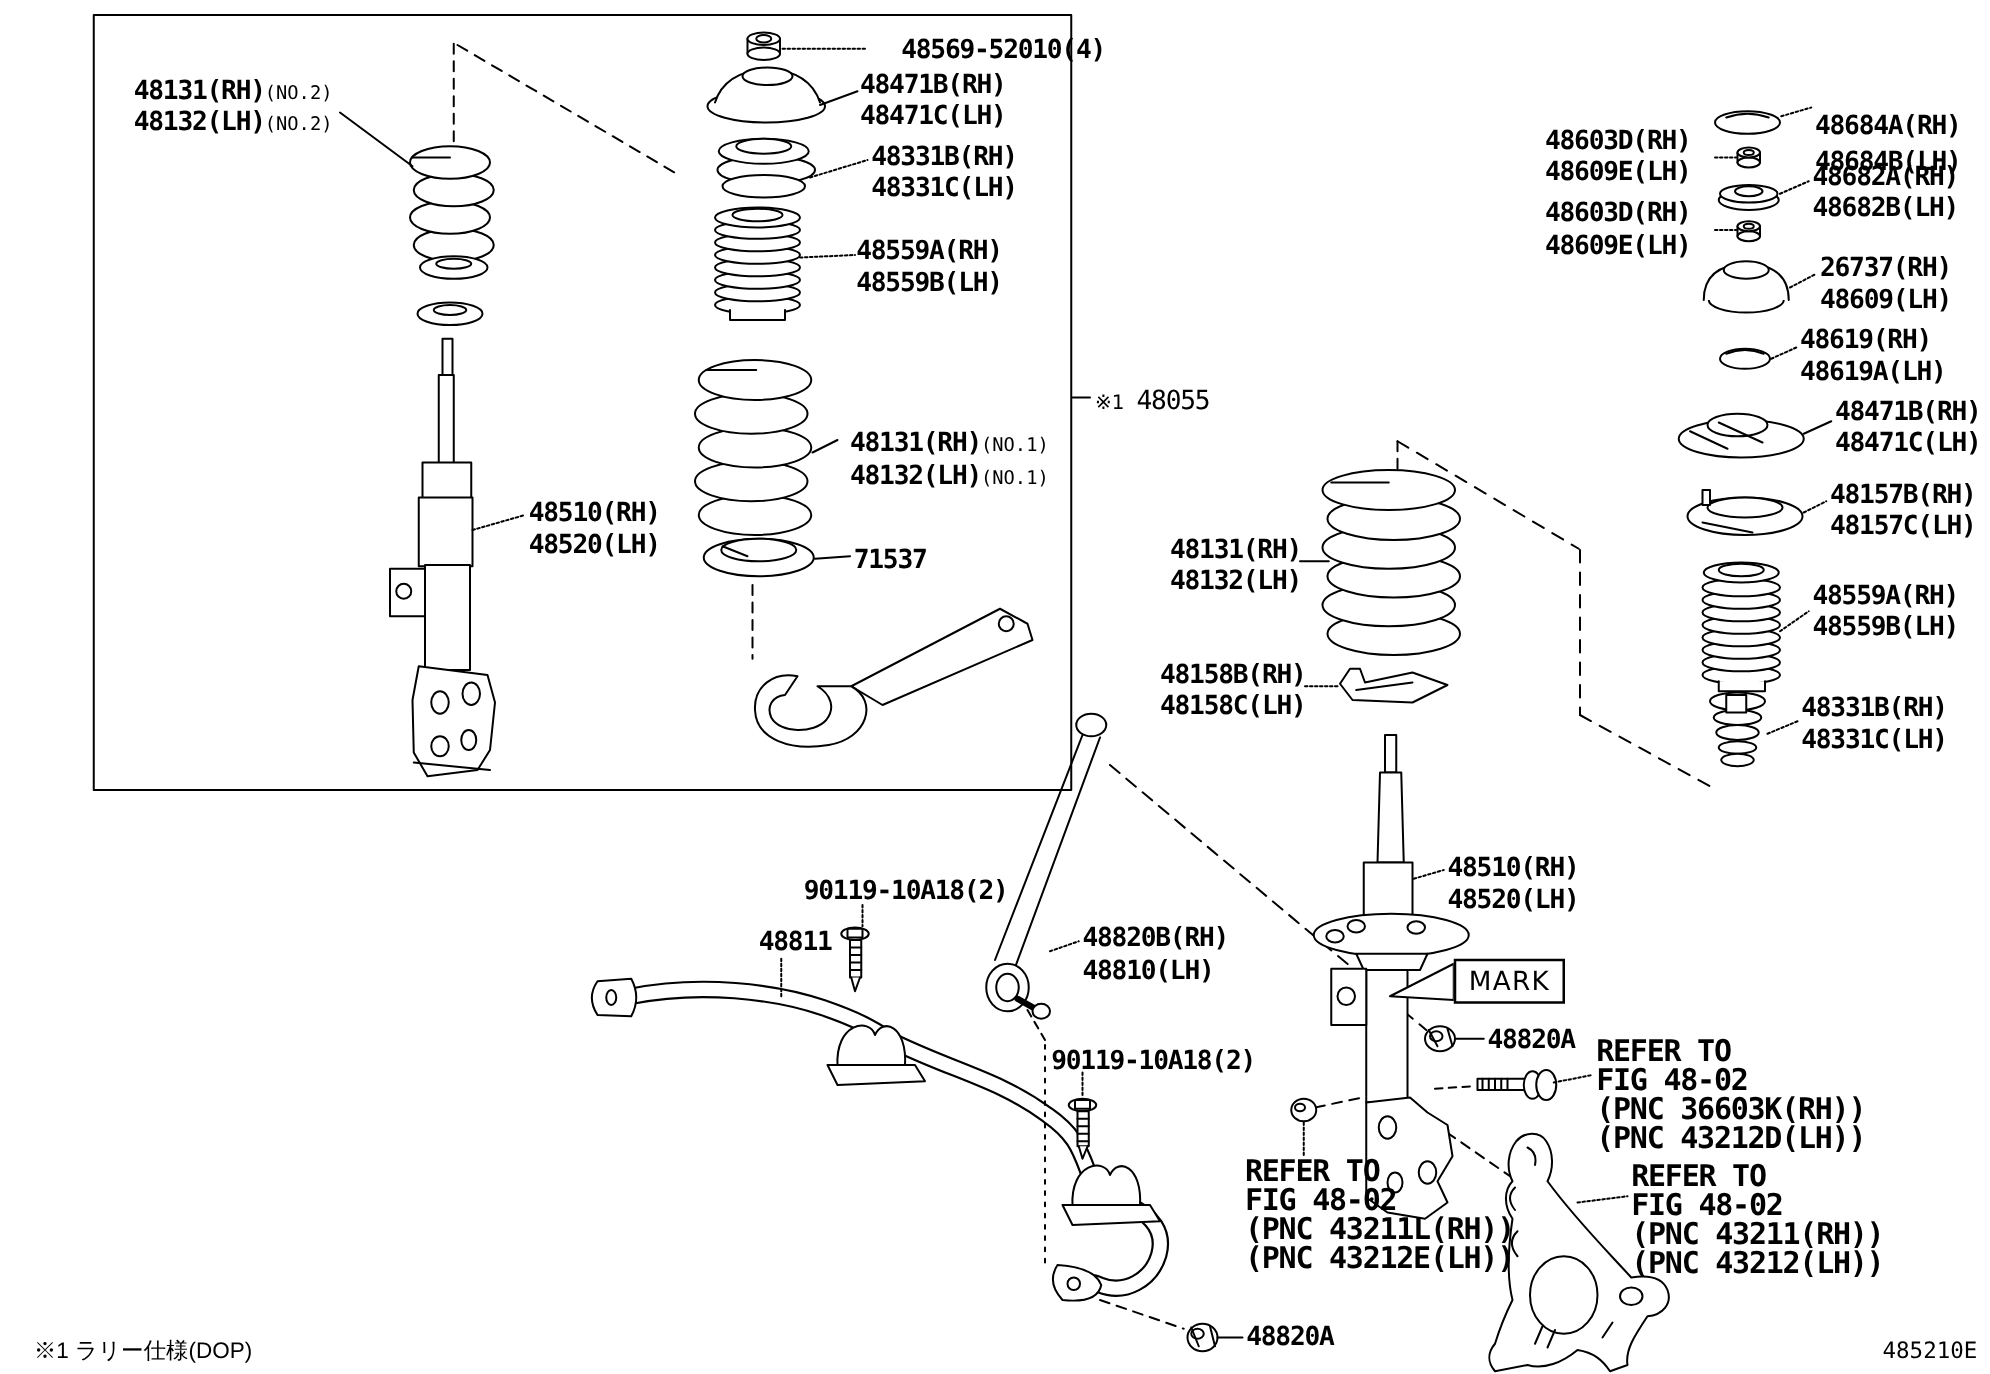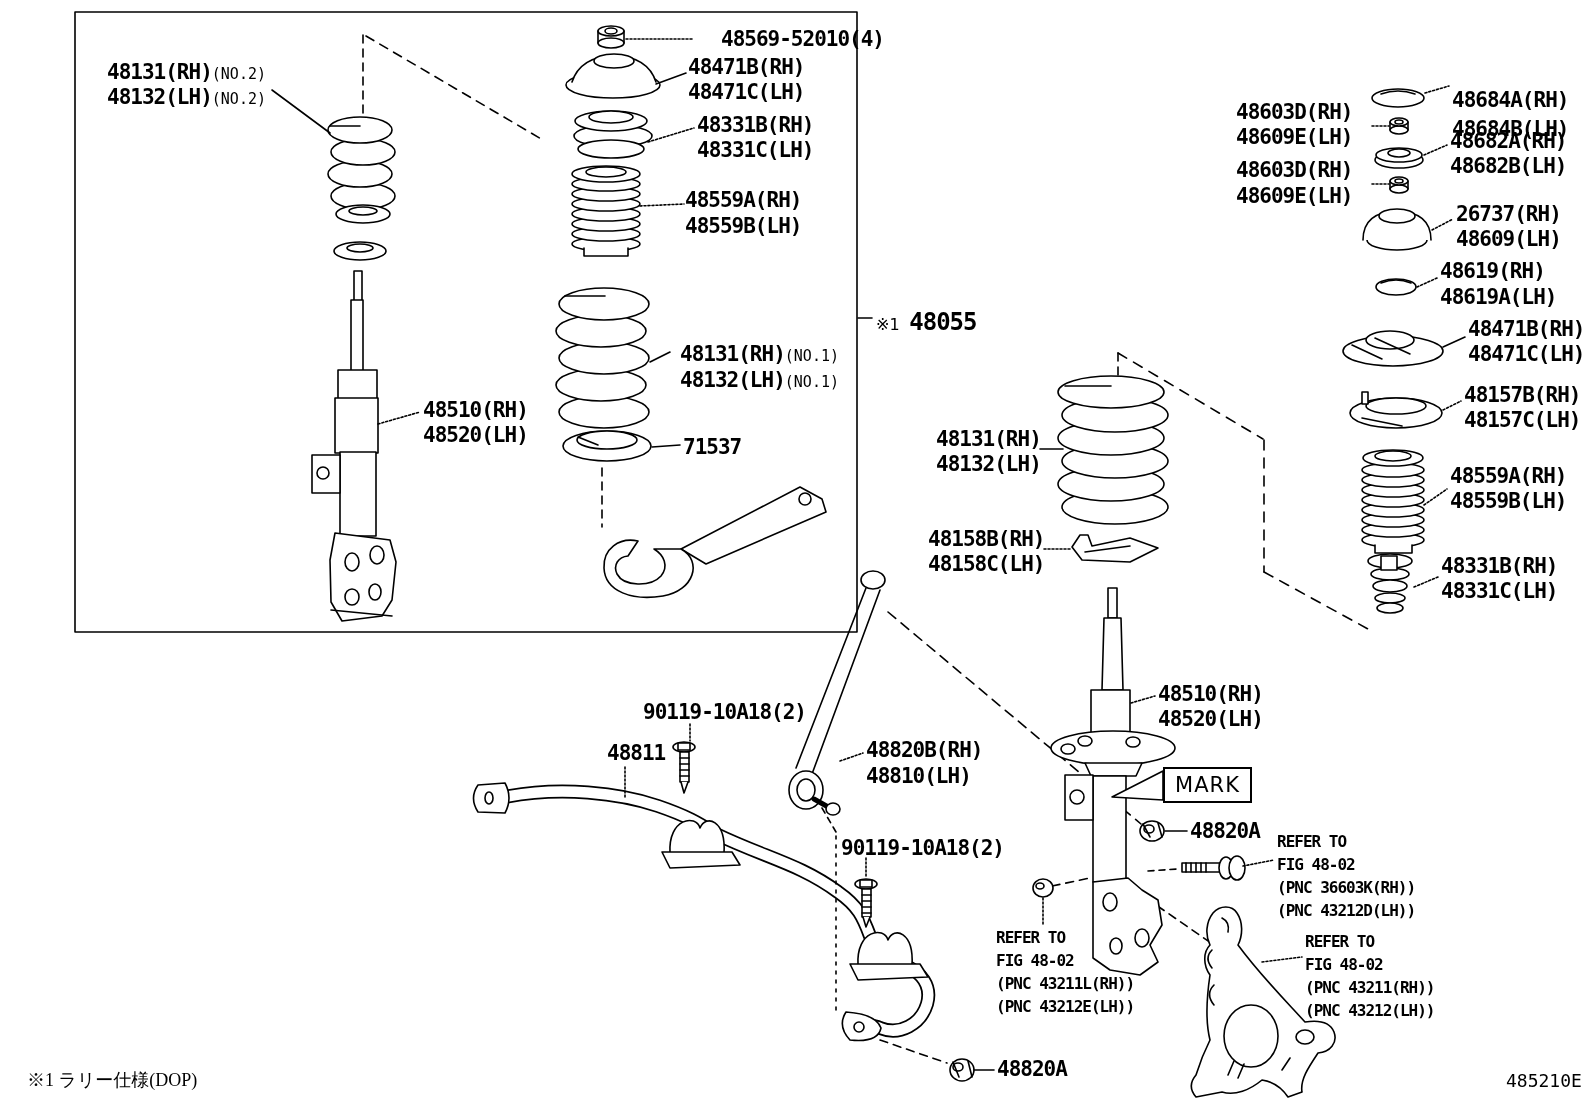--- a/index.html
+++ b/index.html
@@ -4,27 +4,27 @@
 <style>
   html,body{margin:0;padding:0;background:#fff;}
   #stage{position:relative;width:1592px;height:1099px;background:#fff;overflow:hidden;
          font-family:"DejaVu Sans Mono", monospace;}
   #art{position:absolute;left:0;top:0;}
   .lbl{position:absolute;font-weight:bold;font-size:21px;letter-spacing:-1px;
        white-space:nowrap;color:#000;line-height:1;}
   .lbl .sfx{font-size:15px;font-weight:normal;letter-spacing:0;}
   .asm{position:absolute;white-space:nowrap;color:#000;line-height:1;}
   .asm .pre{font-size:16px;font-family:"DejaVu Sans",sans-serif;}
-  .asm .num{font-size:24px;font-weight:bold;letter-spacing:-1px;}
-  .ref{position:absolute;font-weight:bold;font-size:16px;letter-spacing:-1px;
+  .asm .num{font-size:21px;font-weight:normal;letter-spacing:-1px;}
+  .ref{position:absolute;font-weight:bold;font-size:24px;letter-spacing:-1px;
        line-height:23px;white-space:nowrap;color:#000;}
   .mark-box{position:absolute;left:1163px;top:767px;width:85px;height:32px;
        border:2px solid #000;display:flex;align-items:center;justify-content:center;
        font-family:"DejaVu Sans",sans-serif;font-size:21px;letter-spacing:1px;color:#000;background:#fff;}
-  .note{position:absolute;left:27px;top:1068px;font-family:Liberation Serif, serif;
+  .note{position:absolute;left:27px;top:1068px;font-family:Liberation Sans, sans-serif;
        font-size:18px;color:#000;}
   .code{position:absolute;left:1506px;top:1070px;font-size:18px;font-weight:normal;
        letter-spacing:0;color:#000;}
 </style>
 </head>
 <body>
 
 <div id="stage">
 
 <svg id="art" width="1592" height="1099" viewBox="0 0 1592 1099" stroke="#000" fill="none" stroke-width="1.6" stroke-linecap="round" stroke-linejoin="round">

